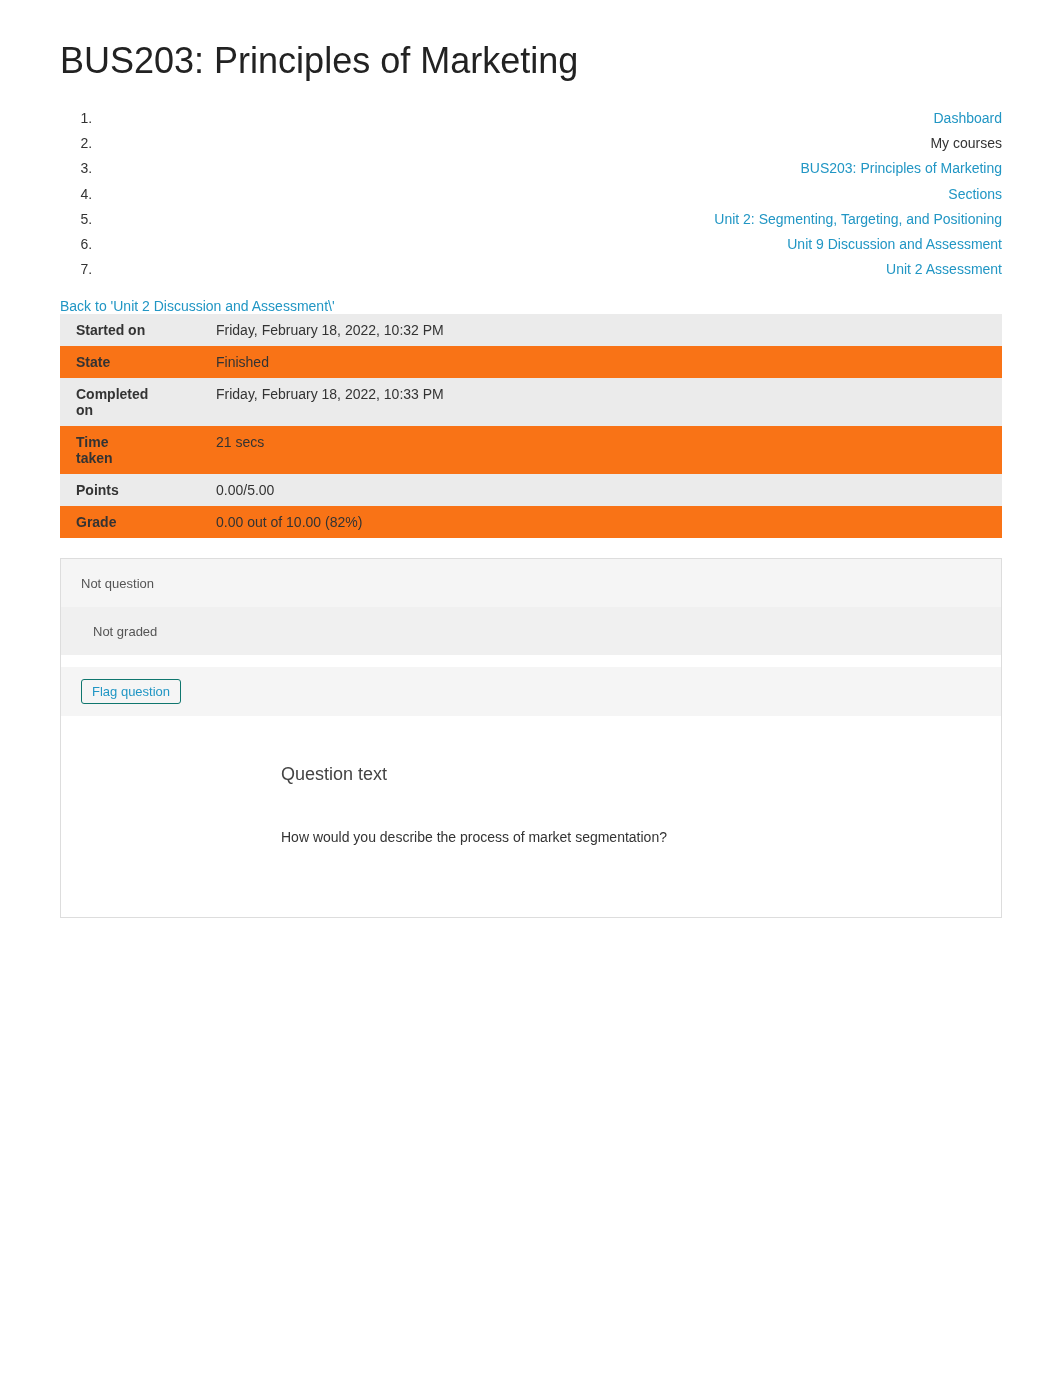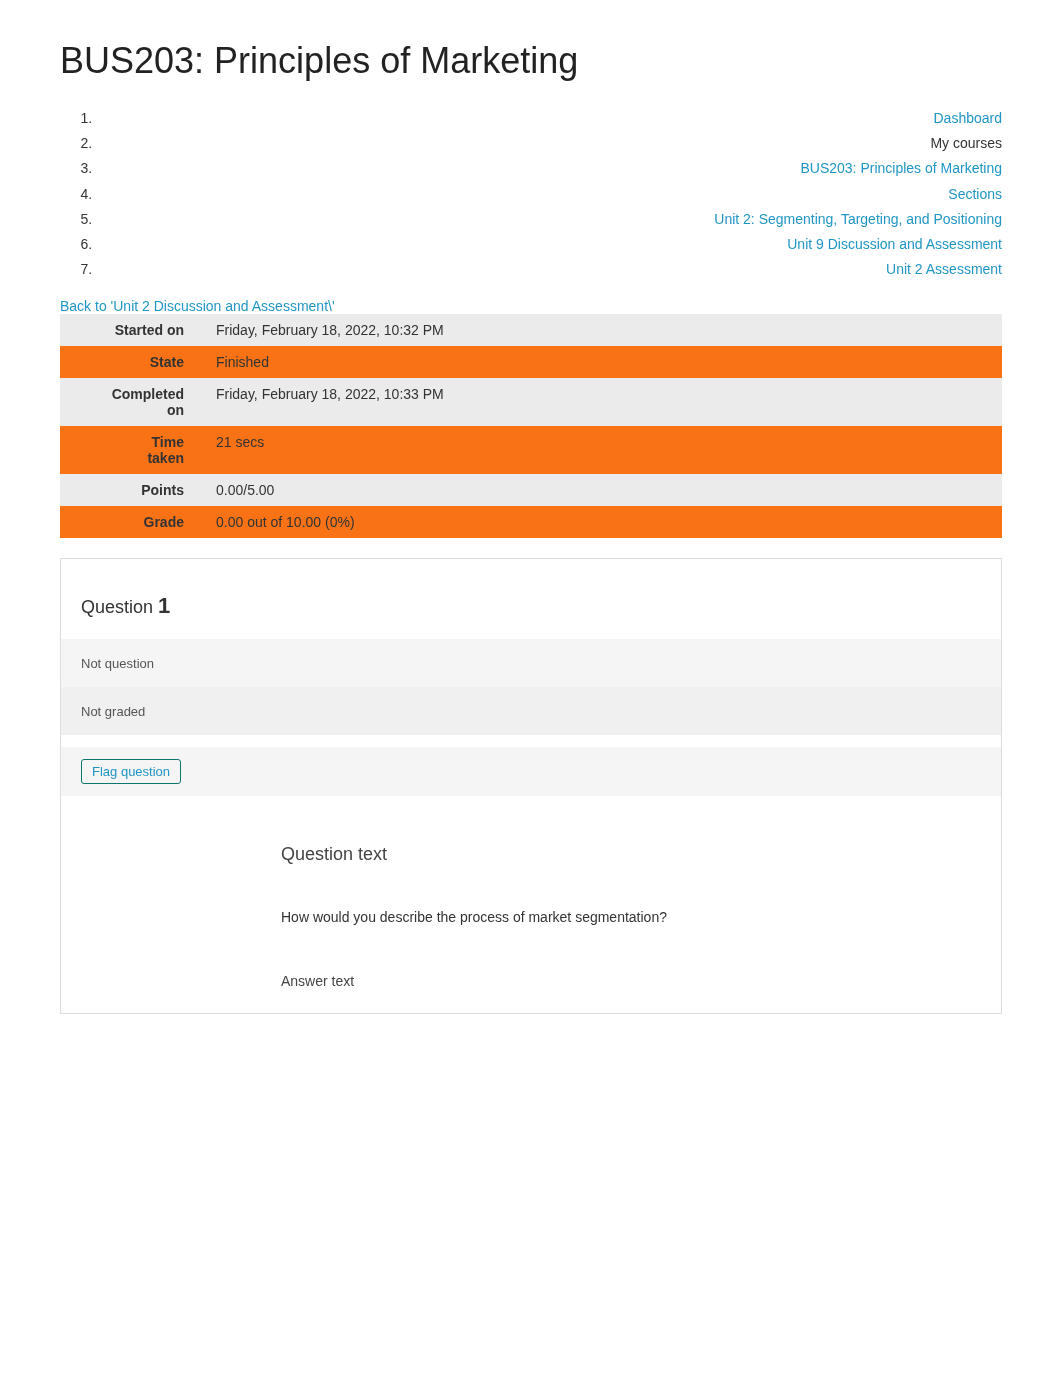--- a/index.html
+++ b/index.html
@@ -62,21 +62,20 @@
       background-color: #ebebeb;
     }
 
     .info-table td {
       padding: 8px 16px;
       vertical-align: top;
     }
 
     .info-table td.label-cell {
       font-weight: bold;
-      text-align: right;
       width: 140px;
       white-space: nowrap;
     }
 
     .question-header {
       font-size: 18px;
       margin: 20px 0 12px 0;
     }
 
     .question-header strong {
@@ -89,21 +88,21 @@
       margin-bottom: 0;
     }
 
     .answer-status-text {
       color: #555;
       font-size: 13px;
     }
 
     .grade-status-row {
       background-color: #f0f0f0;
-      padding: 16px 20px;
+      padding: 16px 32px;
       margin-bottom: 0;
     }
 
     .flag-row {
       background-color: #f5f5f5;
       padding: 12px 20px;
     }
 
     .flag-link {
       color: #2196c4;
@@ -203,31 +202,26 @@
       Time<br>taken
     </td>
     <td>21 secs</td>
   </tr>
   <tr>
     <td class="label-cell">Points</td>
     <td>0.00/5.00</td>
   </tr>
   <tr>
     <td class="label-cell">Grade</td>
-    <td>0.00 out of 10.00 (0%)</td>
+    <td>0.00 out of 10.00 (82%)</td>
   </tr>
 </tbody>
   </table>
 
 <div class="question-wrapper">
-  <div class="question-top-section">
-    <div class="question-header">
-      <span>Question </span><strong>1</strong>
-    </div>
-  </div>
 
   <div class="answer-status-row">
     <span class="answer-status-text">Not question</span>
   </div>
 
   <div class="grade-status-row">
     <span class="answer-status-text">Not graded</span>
   </div>
 
   <div class="spacer"></div>
@@ -238,15 +232,14 @@
 
   <div class="spacer"></div>
   <div class="spacer"></div>
 
   <div class="question-content-area">
     <p class="question-text-label">Question text</p>
     <div class="spacer"></div>
     <p class="question-text-content">How would you describe the process of market segmentation?</p>
     <div class="spacer"></div>
     <div class="spacer"></div>
-    <p class="answer-text-label">Answer text</p>
   </div>
 </div>
 
 </body></html>

